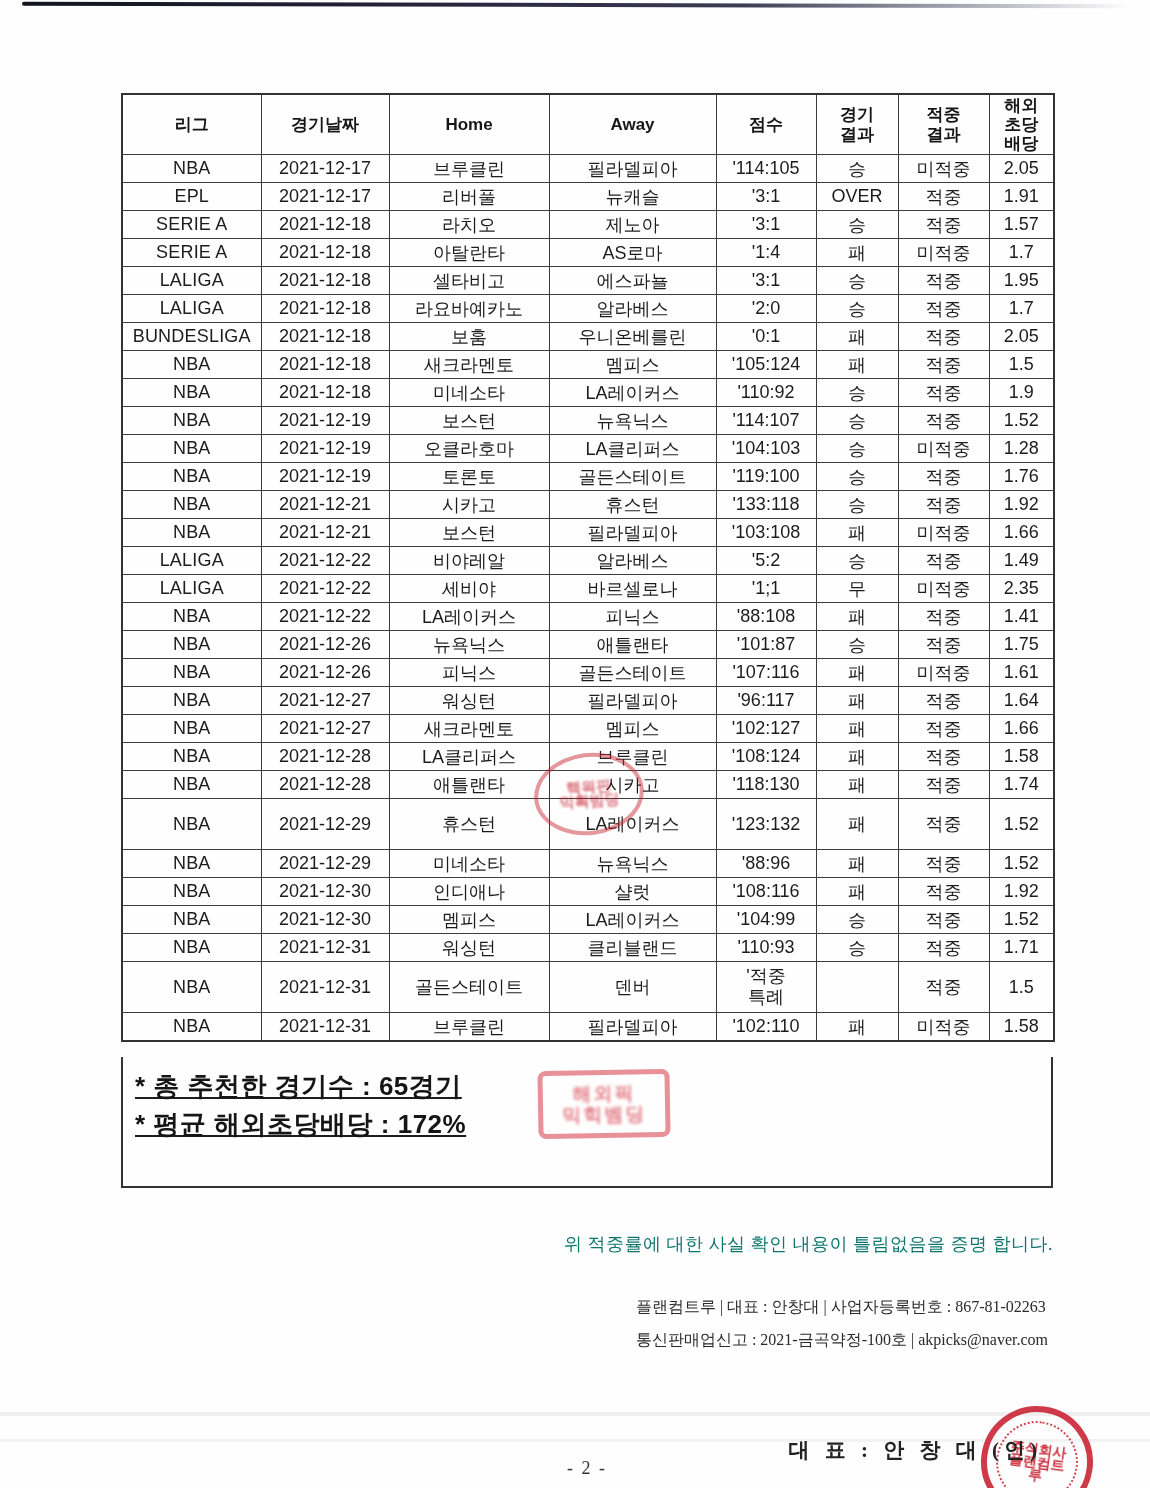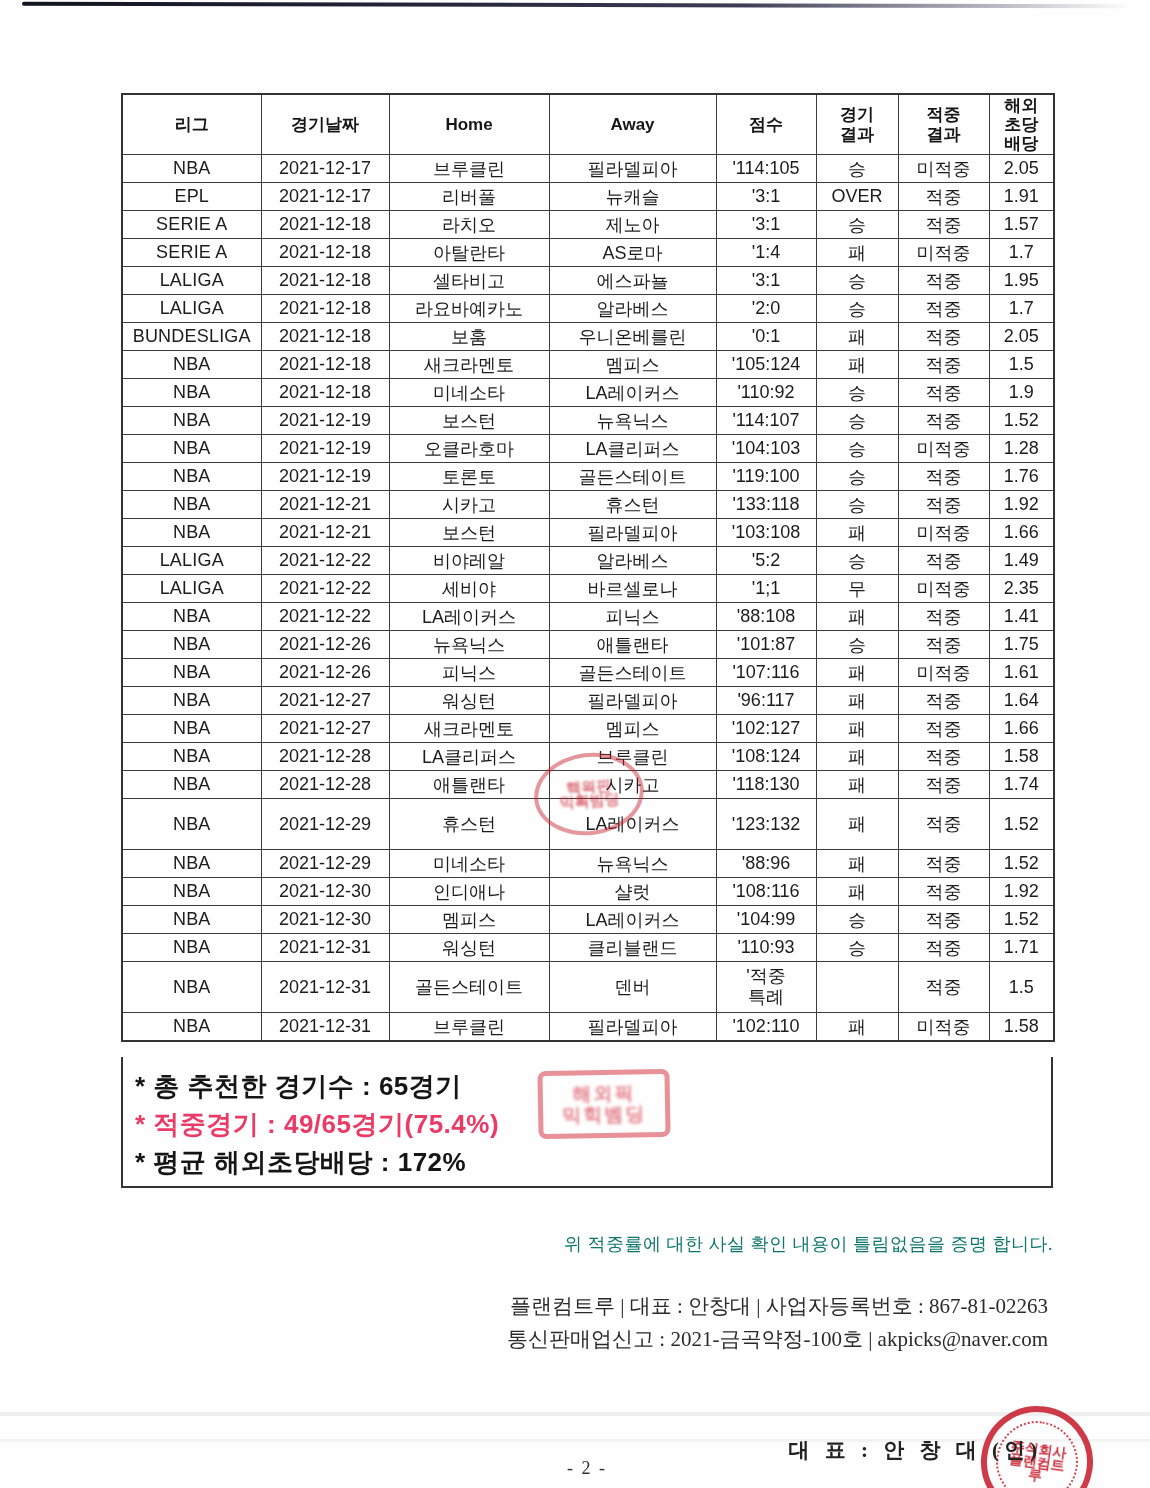--- a/index.html
+++ b/index.html
@@ -40,20 +40,21 @@
   td.c-score{font-size:18px;white-space:pre-line;line-height:1.15;}
   td.c-odds{font-size:18px;}
   td.hit-hit{color:var(--hit,#e94f72);}
   td.hit-miss{color:var(--miss,#3db3ec);}
 
   
   .summary{
     position:absolute;left:121px;top:1057px;width:932px;height:131px;
     border:2px solid #333;border-top:none;box-sizing:border-box;
     padding:8px 16px 0 12px;
+    text-decoration:underline;
   }
   .summary .line{
     font-weight:bold;font-size:26px;line-height:30px;margin:6px 0 8px 0;
     letter-spacing:.5px;color:#151515;font-family:"Liberation Sans","DejaVu Sans",sans-serif;
   }
   .summary .line.red{color:var(--summary-red,#ea3a66);}
 
   
   .stamp{position:absolute;pointer-events:none;color:var(--stamp-red,#c8202f);}
   .stamp-table{
@@ -89,22 +90,22 @@
     filter:blur(.7px);text-align:center;width:60px;word-break:break-all;
   }
 
   
   .certify{
     position:absolute;left:121px;top:1232px;width:932px;text-align:right;
     font-family:"Liberation Serif","DejaVu Serif",serif;font-size:18px;color:#0f766e;
     letter-spacing:.5px;
   }
   .contact{
-    position:absolute;right:102px;top:1290px;text-align:right;
-    font-family:"Liberation Serif","DejaVu Serif",serif;font-size:21px;color:#2a2a2a;
+    position:absolute;right:102px;top:1290px;text-align:left;
+    font-family:"Liberation Serif","DejaVu Serif",serif;font-size:16px;color:#2a2a2a;
     line-height:33px;
     margin-left:46px;
   }
   .signer{
     position:absolute;right:108px;top:1436px;
     font-family:"Liberation Serif","DejaVu Serif",serif;font-size:21px;font-weight:bold;
     letter-spacing:5px;color:#222;
   }
   .pagenum{
     position:absolute;left:121px;top:1458px;width:932px;text-align:center;
@@ -448,21 +449,20 @@
           <td class="c-score">'102:110</td>
           <td class="c-result">패</td>
           <td class="c-hit hit-miss">미적중</td>
           <td class="c-odds">1.58</td>
         </tr>
       </tbody>
   </table>
 
   <div class="summary">
     <div class="line">* 총 추천한 경기수 : 65경기</div>
-    <div class="line red">* 적중경기 : 49/65경기(75.4%)</div>
     <div class="line">* 평균 해외초당배당 : 172%</div>
   </div>
 
   <div class="stamp stamp-table">
     <div class="inner">핵왹핀<br>믹흭빔딩</div>
   </div>
 
   <div class="stamp stamp-summary">
     <div class="inner">해외픽<br>믹힉벰딩</div>
   </div>

